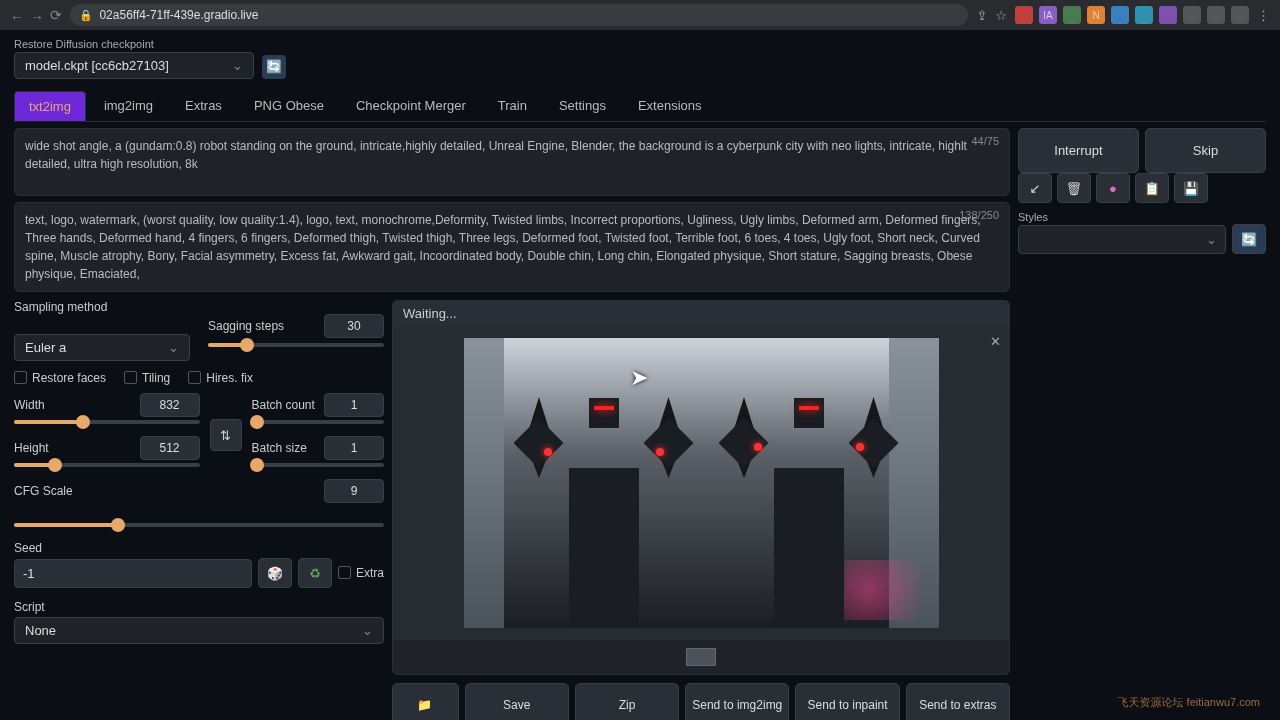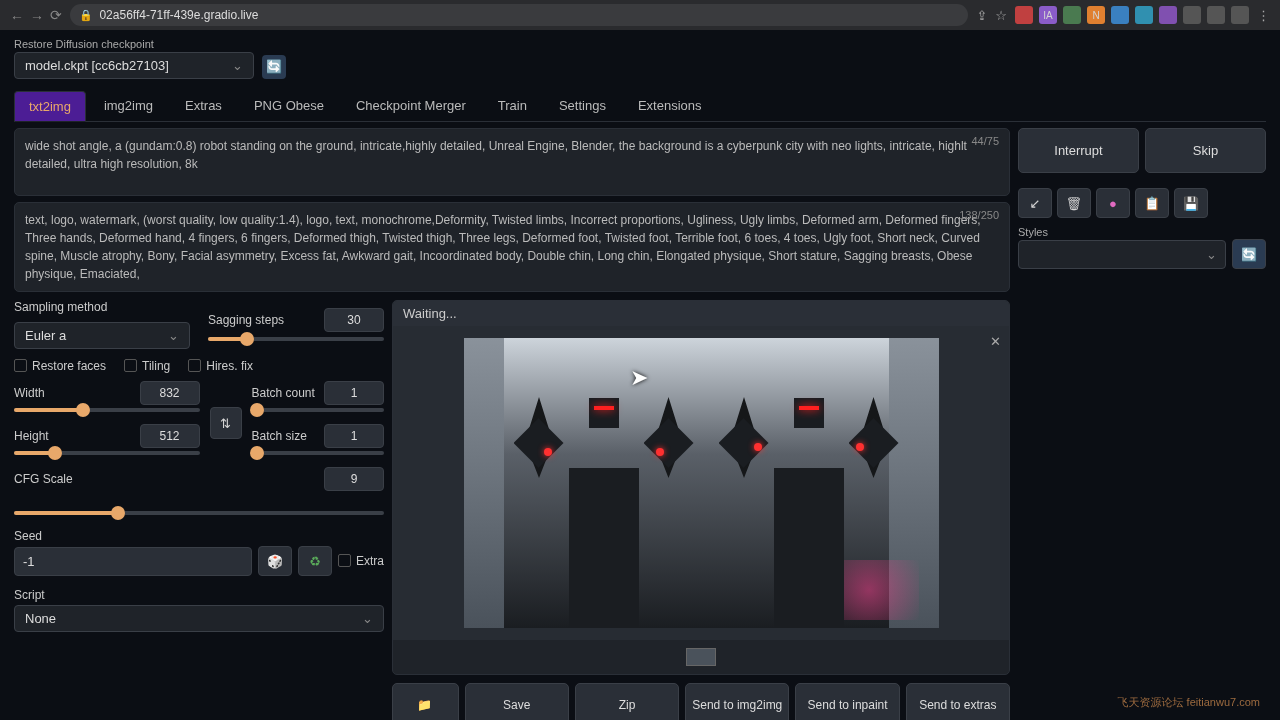--- a/index.html
+++ b/index.html
@@ -38,31 +38,31 @@
   padding:5px 10px; color:#ddd; display:flex; align-items:center;
   justify-content:space-between; min-width:240px; cursor:pointer;
 }
 .refresh-btn {
   width:24px; height:24px; background:#2a3b52; border-radius:4px;
   display:flex;align-items:center;justify-content:center; cursor:pointer;
   margin-top:16px; color:#5aa5e8; font-size:13px;
 }
 .tabs { display:flex; gap:4px; margin-top:12px; border-bottom:1px solid #2a2f37; }
 .tab { padding:7px 14px; color:#bbb; cursor:pointer; font-size:13px; border-radius:4px 4px 0 0; }
-.tab.active { background:#4c1d95; color:#e8a86a; border:1px solid #2a2f37; border-bottom:1px solid #1f2329; margin-bottom:-1px; }
+.tab.active { background:#6d28d9; color:#e8a86a; border:1px solid #2a2f37; border-bottom:1px solid #1f2329; margin-bottom:-1px; }
 .main-grid { display:flex; gap:8px; margin-top:6px; }
 .left-col { flex:1; min-width:0; }
 .right-col { width:248px; }
 .prompt-box {
   background:#1f2329; border:1px solid #2a2f37; border-radius:5px;
   padding:8px 10px; position:relative; margin-bottom:6px;
   color:#bbb; font-size:12px; line-height:1.5;
 }
 .token-count { position:absolute; top:4px; right:10px; font-size:11px; color:#888; }
-.action-row { display:flex; gap:6px; margin-bottom:15px; }
+.action-row { display:flex; gap:6px; margin-bottom:0; }
 .big-btn {
   flex:1; background:#2a2f37; border:1px solid #3a3f47; border-radius:5px;
   padding:14px 0; text-align:center; color:#ddd; cursor:pointer; font-size:13px;
 }
 .icon-btn {
   width:34px; height:30px; background:#2a2f37; border:1px solid #3a3f47;
   border-radius:4px; display:flex;align-items:center;justify-content:center;
   cursor:pointer; font-size:13px;
 }
 .icon-row { display:flex; gap:5px; margin-bottom:8px; }
@@ -236,21 +236,21 @@
       </div>
       <div class="prompt-box" style="min-height:64px;">
         <span class="token-count">138/250</span>
         <span>text, logo, watermark, (worst quality, low quality:1.4), logo, text, monochrome,Deformity, Twisted limbs, Incorrect proportions, Ugliness, Ugly limbs, Deformed arm, Deformed fingers, Three hands, Deformed hand, 4 fingers, 6 fingers, Deformed thigh, Twisted thigh, Three legs, Deformed foot, Twisted foot, Terrible foot, 6 toes, 4 toes, Ugly foot, Short neck, Curved spine, Muscle atrophy, Bony, Facial asymmetry, Excess fat, Awkward gait, Incoordinated body, Double chin, Long chin, Elongated physique, Short stature, Sagging breasts, Obese physique, Emaciated,</span>
       </div>
 
       <div class="settings-area">
         <div class="settings-left">
           <div class="row-line" style="gap:18px;">
             <div style="flex:1;">
-              <div class="label" style="margin-bottom:8px;">Sampling method</div>
+              <div class="label" style="margin-bottom:20px;">Sampling method</div>
               <div class="select-box" style="min-width:auto;">
                 <span>Euler a</span>
                 <span style="color:#888;">⌄</span>
               </div>
             </div>
             <div style="flex:1;">
               <div style="display:flex;justify-content:space-between;align-items:center;margin-bottom:5px;">
                 <span class="label">Sagging steps</span>
                 <span class="val-box">30</span>
               </div>

